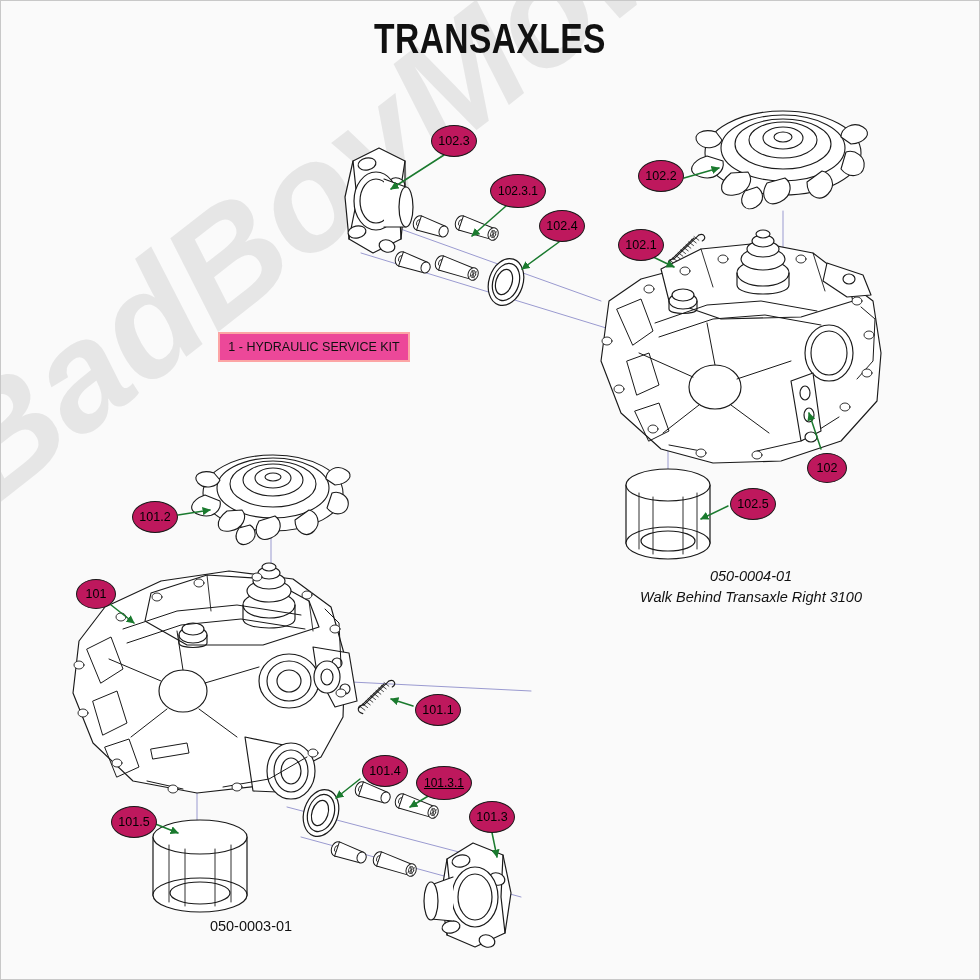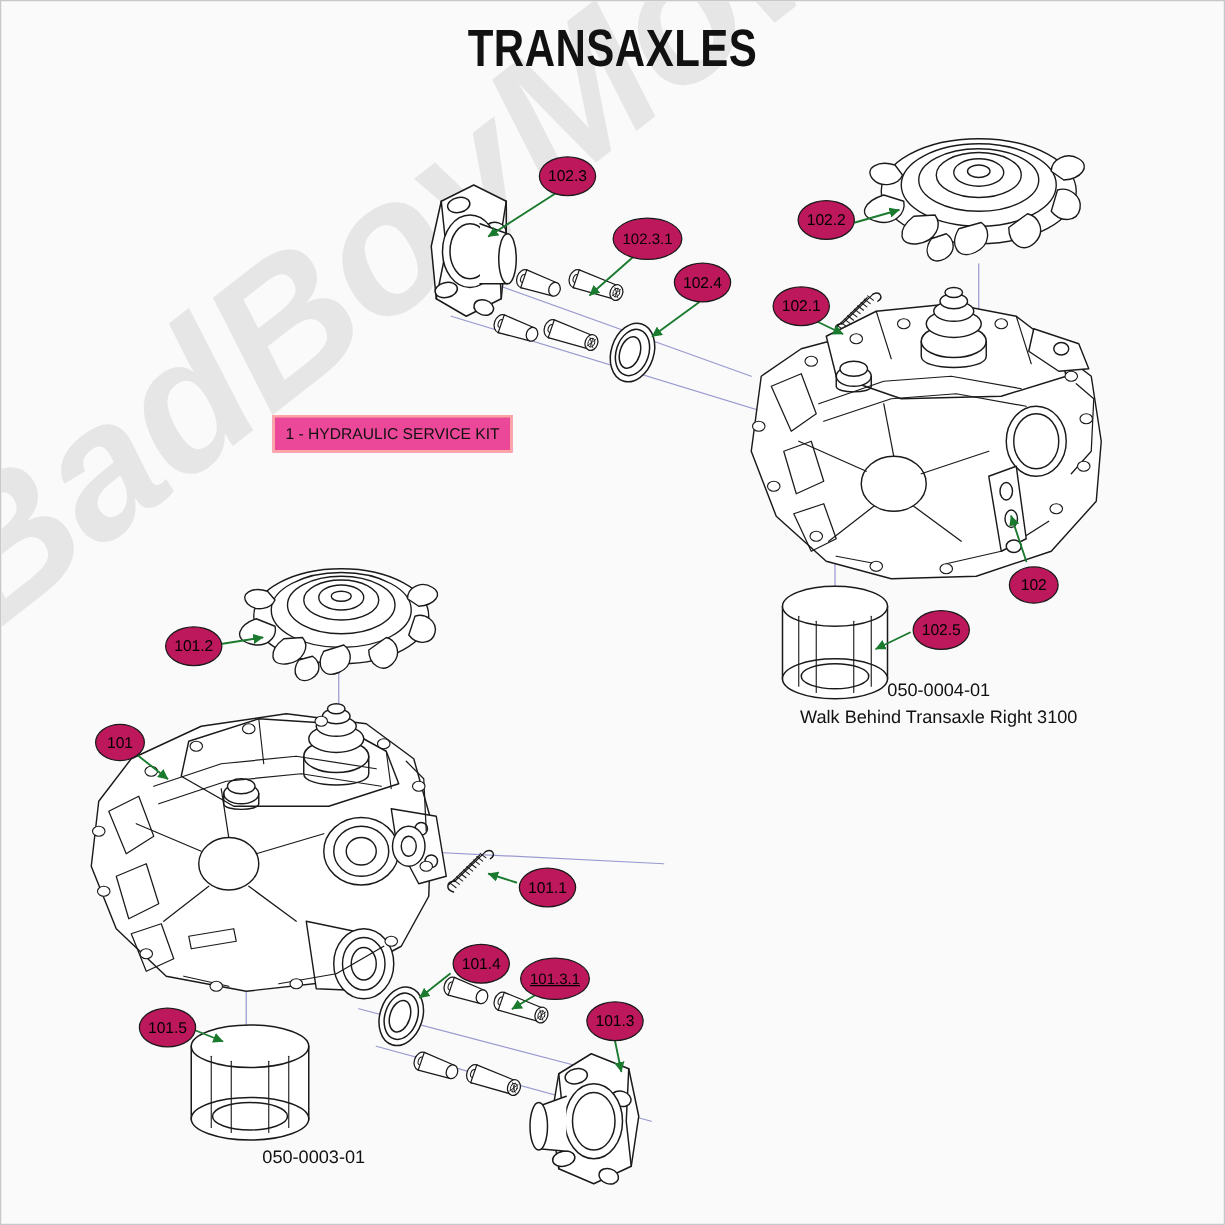--- a/index.html
+++ b/index.html
@@ -508,21 +508,21 @@
     <span>101.3</span>
   </div>
   <div class="callout c-md" style="left:110px; top:805px;">
     <span>101.5</span>
   </div>
 
   <div id="kit-box">
     <span>1 - HYDRAULIC SERVICE KIT</span>
   </div>
 
-  <div class="caption" style="left:600px; top:542px; width:300px;">
+  <div class="caption" style="left:600px; top:565px; width:300px;font-style:italic;">
     <span class="pn">050-0004-01</span>
     <span class="desc">Walk Behind Transaxle Right 3100</span>
   </div>
 
   <div class="caption" style="left:100px; top:915px; width:300px;">
     <span class="pn">050-0003-01</span>
   </div>
 
 </div>
 

